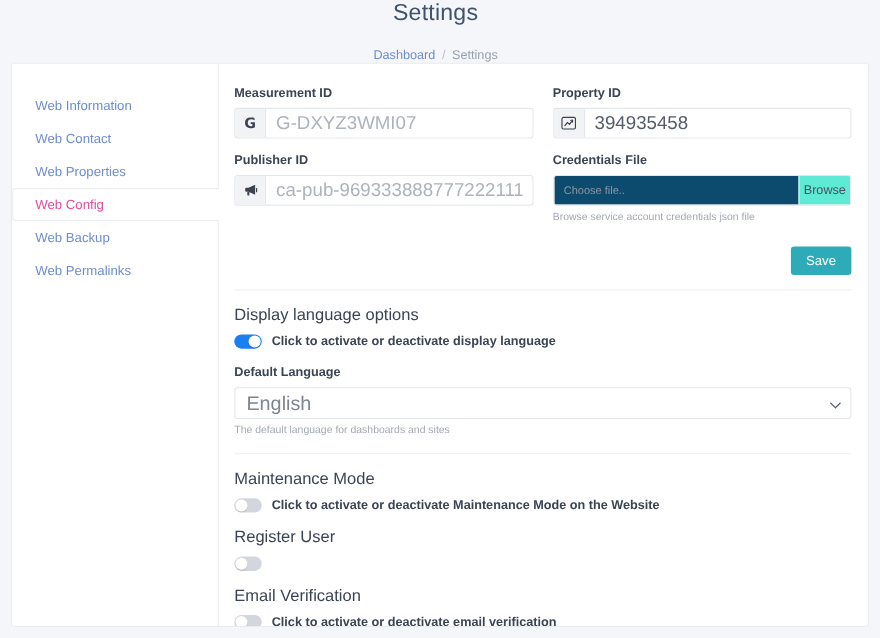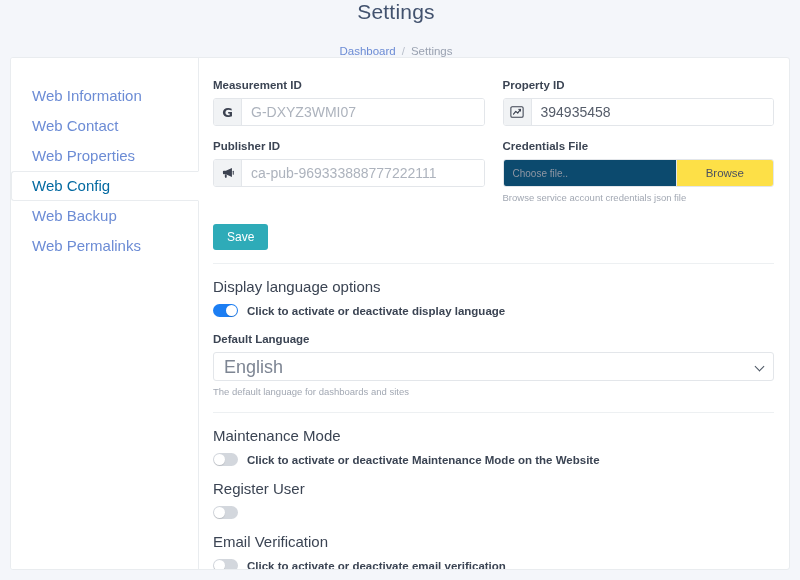--- a/index.html
+++ b/index.html
@@ -53,33 +53,33 @@
   
   .sidebar {
     width: 188px;
     flex: 0 0 188px;
     border-right: 1px solid #e9ecef;
     padding-top: 23px;
     background: #fff;
   }
   .nav-item {
     display: block;
-    font-size: 15px;
+    font-size: 12px;
     color: #6c8cd5;
     padding: 7px 0 7px 20px;
     margin-right: -1px;
     line-height: 14px;
     cursor: pointer;
     border: 1px solid transparent;
     border-right: none;
     background: transparent;
     text-decoration: none;
   }
   .nav-item.active {
-    color: #0369a1;
+    color: #ec4899;
     background: #fff;
     border-color: #e9ecef;
     border-right: 1px solid #fff;
     border-radius: 3px 0 0 3px;
   }
 
   
   .main {
     flex: 1;
     padding: 21px 15px 0 14px;
@@ -119,21 +119,21 @@
   .input-addon .g-glyph {
     font-size: 13px;
     font-weight: bold;
     font-family: "DejaVu Sans", sans-serif;
     color: #3c4250;
   }
   .text-input {
     flex: 1;
     border: none;
     outline: none;
-    font-size: 14px;
+    font-size: 17px;
     padding: 0 9px;
     color: #4a5160;
     background: #fff;
     font-family: "Liberation Sans", sans-serif;
     min-width: 0;
   }
   .text-input::placeholder { color: #adb3bd; }
   .text-input.filled { color: #555c69; }
 
   .file-group {
@@ -148,39 +148,39 @@
     font-size: 10px;
     color: #8f96a3;
     display: flex;
     align-items: center;
     padding: 0 9px;
     background: #0c4a6e;
     min-width: 0;
   }
   .browse-btn {
     flex: 0 0 auto;
-    background: #fde047;
+    background: #5eead4;
     border: none;
     border-left: 1px solid #e3e6ea;
     font-size: 11.5px;
     color: #4a5160;
-    padding: 0 29px;
+    padding: 0 4px;
     cursor: pointer;
     font-family: "Liberation Sans", sans-serif;
   }
   .help-text {
     font-size: 9.5px;
     color: #a2a8b3;
     margin-top: 5px;
     display: block;
   }
 
   .save-row {
     display: flex;
-    justify-content: flex-start;
+    justify-content: flex-end;
     margin-top: 21px;
   }
   .save-btn {
     background: #2eabb8;
     color: #fff;
     border: none;
     border-radius: 3px;
     font-size: 12px;
     padding: 6px 14px;
     cursor: pointer;

